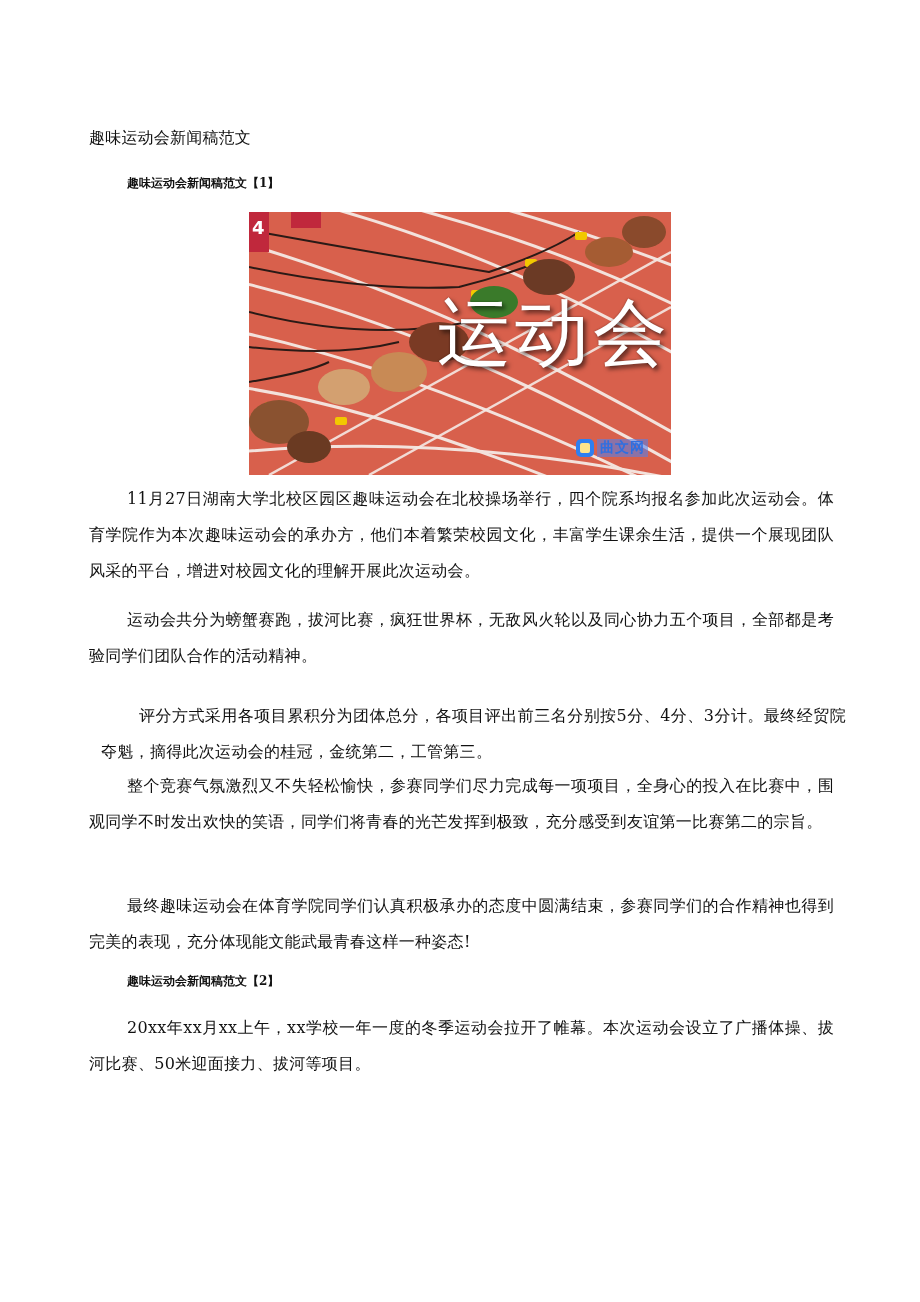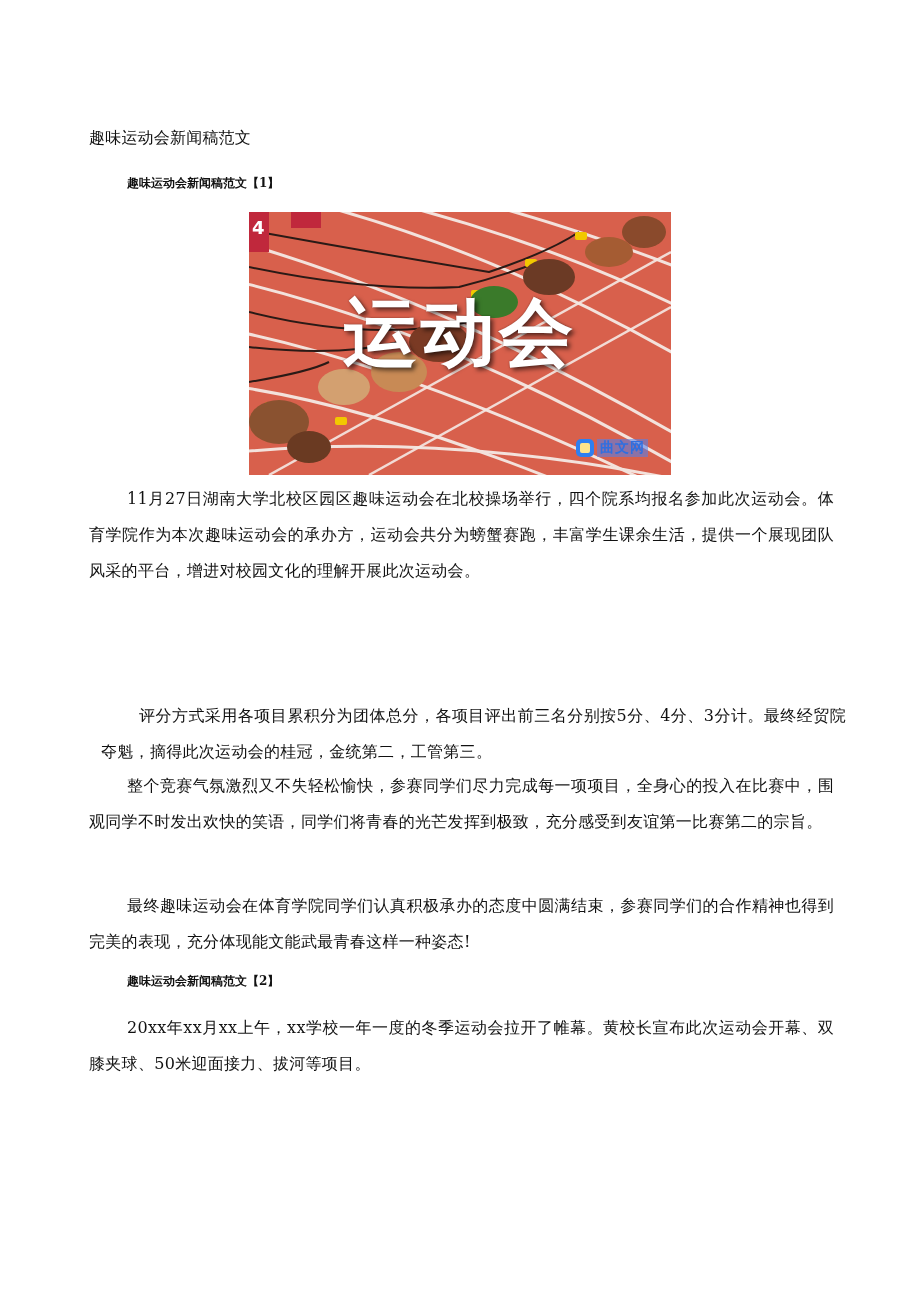--- a/index.html
+++ b/index.html
@@ -59,23 +59,23 @@
       height: 263px;
       overflow: hidden;
       background: #d8604c;
     }
     .hero svg { position: absolute; left: 0; top: 0; }
     .hero-text {
       position: absolute;
       left: 0;
       top: 72px;
       width: 422px;
-      text-align: center;
+      text-align: right;
       font-family: "DejaVu Sans", "Liberation Sans", sans-serif;
-      font-weight: bold;
+      font-weight: normal;
       font-size: 74px;
       color: #ffffff;
       letter-spacing: 4px;
       text-shadow: 3px 3px 4px rgba(0,0,0,0.55), 0 0 2px rgba(0,0,0,0.4);
     }
     .watermark {
       position: absolute;
       left: 327px;
       top: 227px;
       display: flex;
@@ -168,22 +168,23 @@
       <text x="3" y="22" font-family="DejaVu Sans, sans-serif" font-size="18" font-weight="bold" fill="#ffffff">4</text>
       <rect x="42" y="0" width="30" height="16" fill="#c0283c"></rect>
     </svg>
     <div class="hero-text">运动会</div>
     <div class="watermark">
       <span class="watermark-icon"></span>
       <span class="watermark-text">曲文网</span>
     </div>
   </div>
 
-  <p class="para" style="top:481px; margin:0;">11月27日湖南大学北校区园区趣味运动会在北校操场举行，四个院系均报名参加此次运动会。体育学院作为本次趣味运动会的承办方，运动会共分为螃蟹赛跑，丰富学生课余生活，提供一个展现团队风采的平台，增进对校园文化的理解开展此次运动会。</p>
+  <p class="para" style="top:481px; margin:0;">11月27日湖南大学北校区园区趣味运动会在北校操场举行，四个院系均报名参加此次运动会。体育学院作为本次趣味运动会的承办方，他们本着繁荣校园文化，丰富学生课余生活，提供一个展现团队风采的平台，增进对校园文化的理解开展此次运动会。</p>
+  <p class="para" style="top:602px; margin:0;">运动会共分为螃蟹赛跑，拔河比赛，疯狂世界杯，无敌风火轮以及同心协力五个项目，全部都是考验同学们团队合作的活动精神。</p>
   <p class="para" style="top:686px; margin:12px;">评分方式采用各项目累积分为团体总分，各项目评出前三名分别按5分、4分、3分计。最终经贸院夺魁，摘得此次运动会的桂冠，金统第二，工管第三。</p>
   <p class="para" style="top:888px; margin:0;">最终趣味运动会在体育学院同学们认真积极承办的态度中圆满结束，参赛同学们的合作精神也得到完美的表现，充分体现能文能武最青春这样一种姿态!</p>
   <p class="para" style="top:768px; margin:0;">整个竞赛气氛激烈又不失轻松愉快，参赛同学们尽力完成每一项项目，全身心的投入在比赛中，围观同学不时发出欢快的笑语，同学们将青春的光芒发挥到极致，充分感受到友谊第一比赛第二的宗旨。</p>
 
   <div class="section-heading" style="top:970px;">趣味运动会新闻稿范文【2】</div>
 
-  <p class="para" style="top:1010px; margin:0;">20xx年xx月xx上午，xx学校一年一度的冬季运动会拉开了帷幕。黄校长宣布此次运动会开幕、双膝夹球、50米迎面接力、拔河等项目。</p>
+  <p class="para" style="top:1010px; margin:0;">20xx年xx月xx上午，xx学校一年一度的冬季运动会拉开了帷幕。本次运动会设立了广播体操、拔河比赛、50米迎面接力、拔河等项目。</p>
 
 </div>
 
 </body></html>

